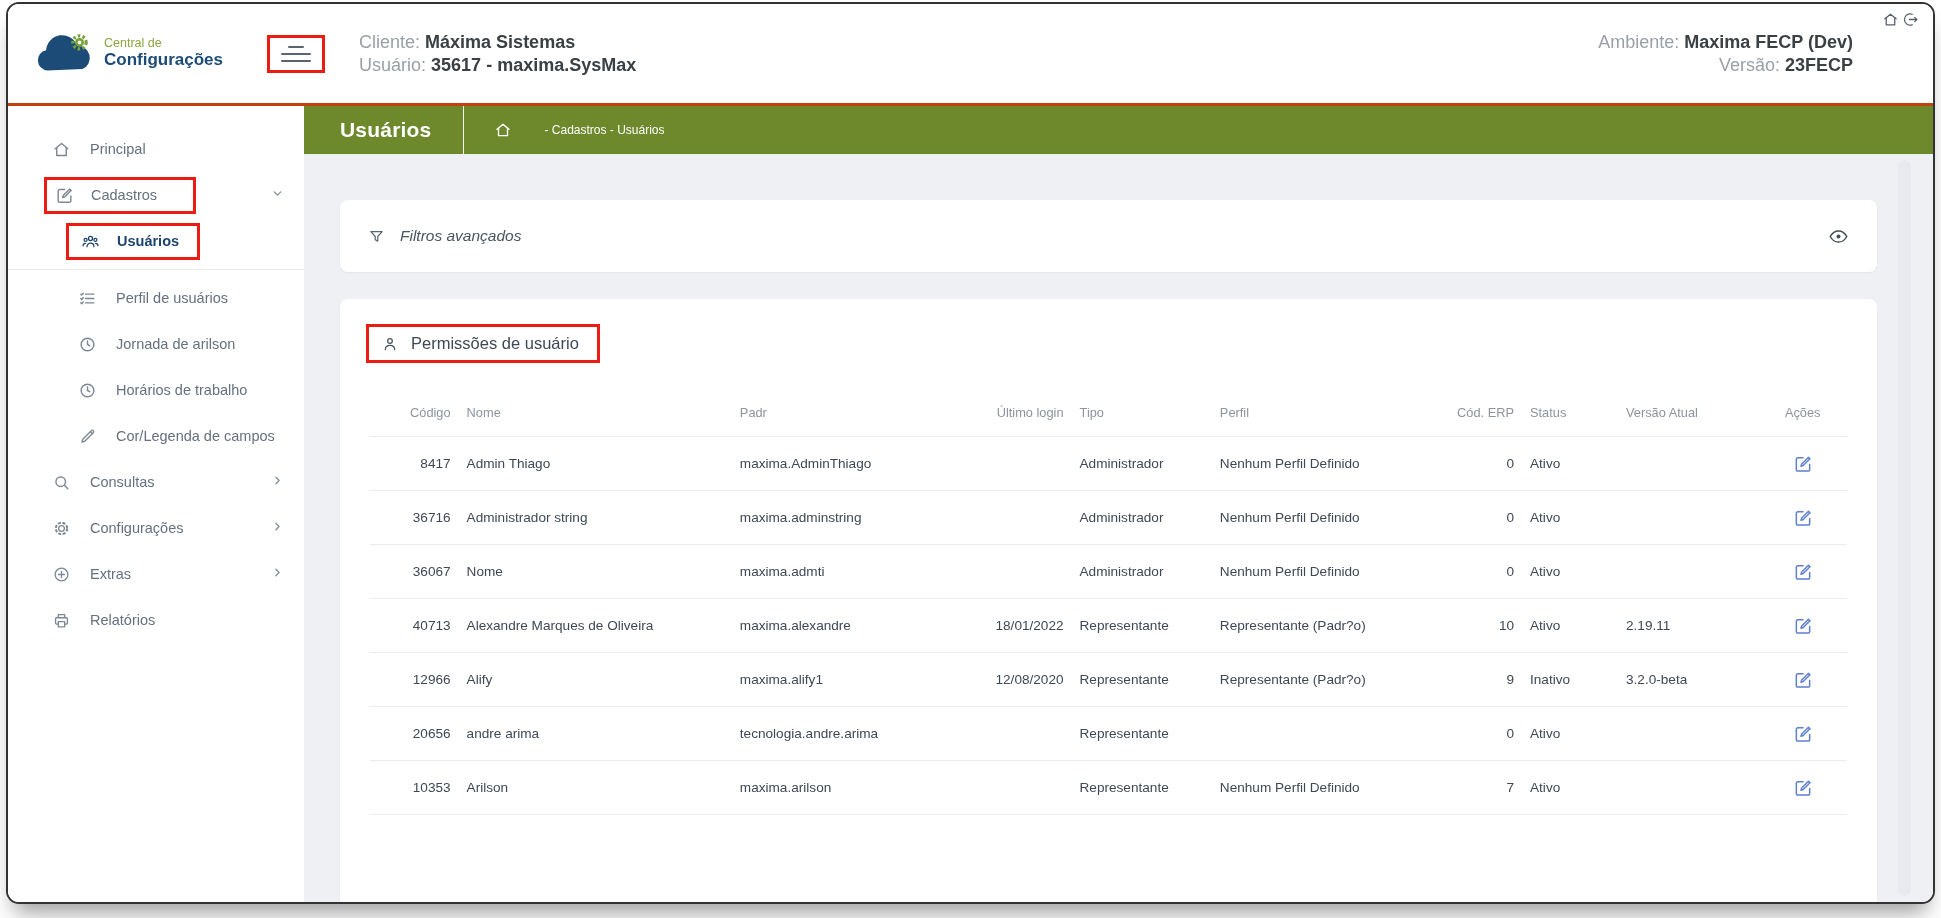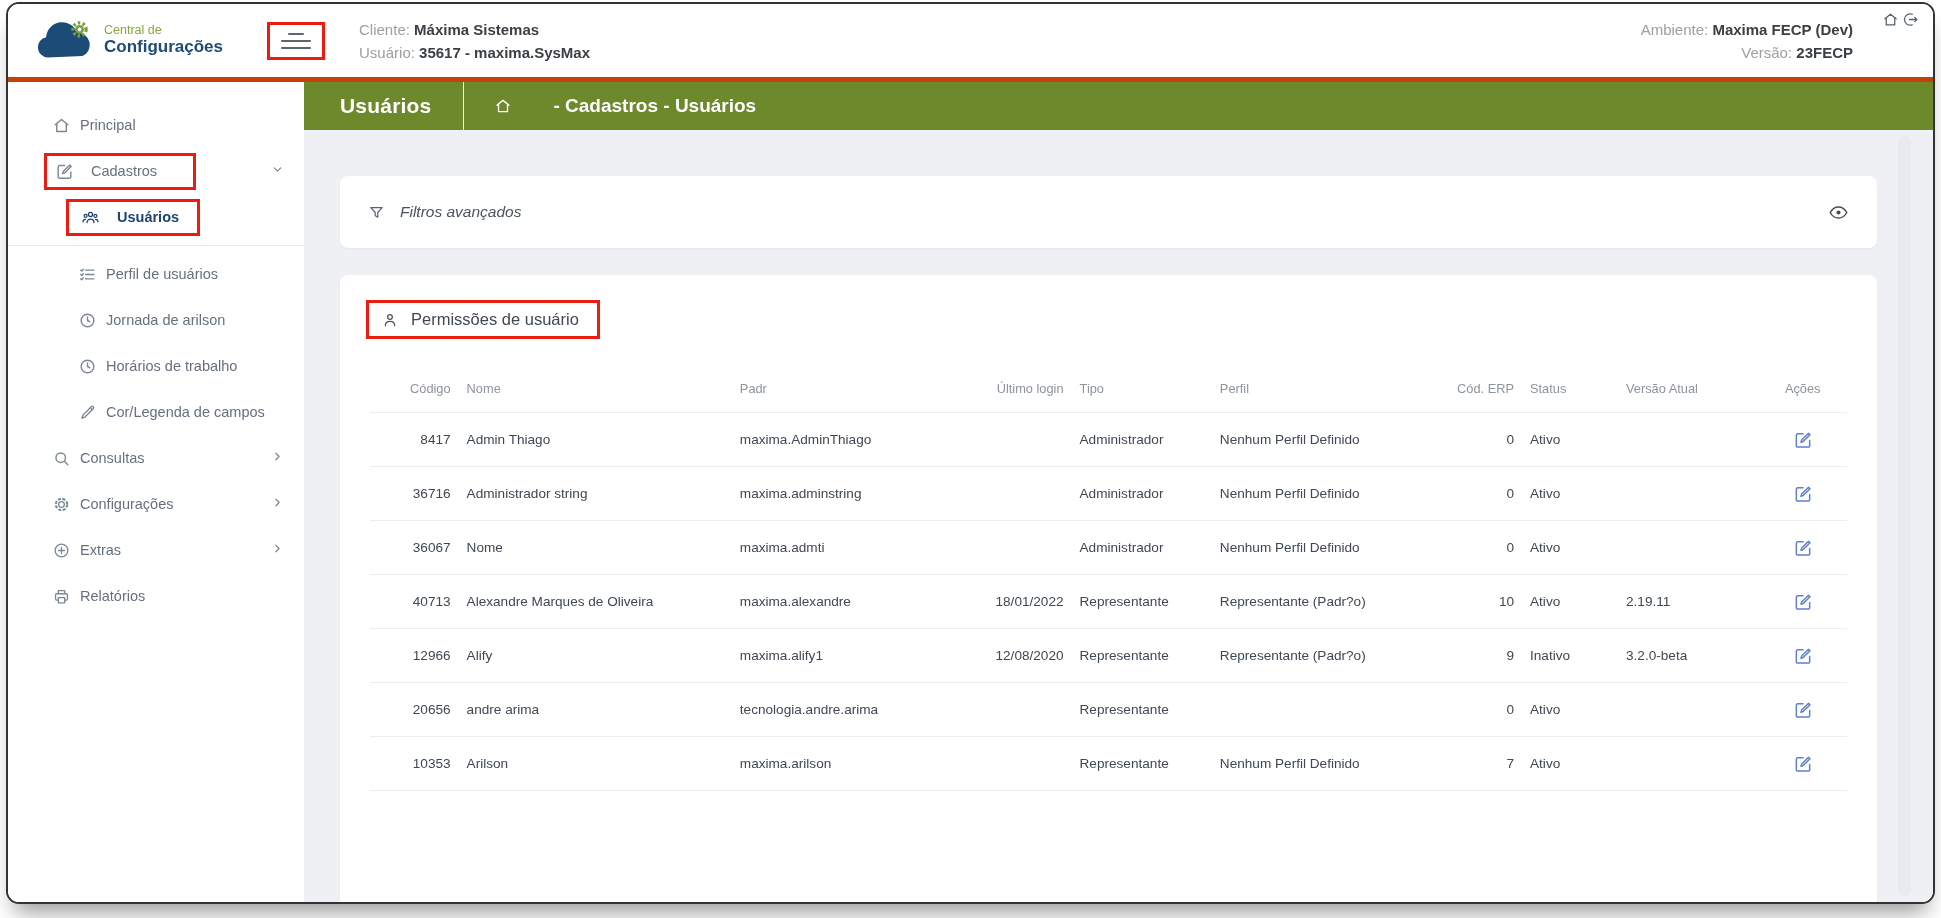--- a/index.html
+++ b/index.html
@@ -4,58 +4,58 @@
 <style>
   * { margin:0; padding:0; box-sizing:border-box; }
   html,body { width:1941px; height:918px; background:#fff; font-family:"Liberation Sans", sans-serif; }
   .frame {
     position:absolute; left:6px; top:2px; right:6px; bottom:14px;
     border:2px solid #333; border-radius:13px; overflow:hidden; background:#fff;
     box-shadow:0 16px 22px -8px rgba(0,0,0,.4);
     display:flex; flex-direction:column;
   }
   
-  .topbar { height:78px; background:#fff; display:flex; align-items:center; padding:4px 26px; position:relative; border-bottom:5px solid #c2410c; flex:0 0 auto; }
+  .topbar { height:102px; background:#fff; display:flex; align-items:center; padding:4px 26px; position:relative; border-bottom:3px solid #c2410c; flex:0 0 auto; }
   .logo { display:flex; align-items:center; gap:8px; }
   .logo-text { line-height:1.1; }
   .logo-text .l1 { font-size:12.5px; color:#8aa63e; }
   .logo-text .l2 { font-size:17px; font-weight:bold; color:#1c4b78; }
   .hamburger-box { margin-left:44px; width:58px; height:38px; border:3px solid #ec1c12; display:flex; flex-direction:column; justify-content:center; align-items:center; gap:5px; cursor:pointer; background:#fff; }
   .hamburger-box .bar { height:2px; background:#5a6570; border-radius:1px; }
   .hamburger-box .bar.short { width:16px; }
   .hamburger-box .bar.long { width:30px; }
-  .hinfo { margin-left:34px; font-size:15px; line-height:23px; color:#9aa0a6; }
+  .hinfo { margin-left:34px; font-size:18px; line-height:23px; color:#9aa0a6; }
   .hinfo b { color:#3b4045; font-weight:bold; }
   .hinfo.right { margin-left:auto; text-align:right; margin-right:54px; }
   .corner-icons { position:absolute; top:7px; right:14px; display:flex; gap:3px; color:#55606b; }
   .corner-icons svg { width:17px; height:17px; cursor:pointer; }
   
   .bodyrow { flex:1; display:flex; min-height:0; }
   .sidebar { width:296px; background:#fff; padding-top:20px; flex:0 0 auto; }
-  .side-item { display:flex; align-items:center; height:46px; padding:0 20px 0 44px; color:#66707e; font-size:14.5px; gap:9px; cursor:pointer; }
+  .side-item { display:flex; align-items:center; height:46px; padding:0 20px 0 44px; color:#66707e; font-size:14.5px; gap:19px; cursor:pointer; }
   .side-item svg { width:19px; height:19px; flex:0 0 auto; color:#7d8894; }
   .side-item .lbl { white-space:nowrap; }
   .side-item .chev { margin-left:auto; color:#9aa3ad; }
   .side-item .chev svg { width:13px; height:13px; }
   .side-item.sub { padding-left:70px; }
   .side-item.tall { height:62px; }
   .side-item.tall .lbl { white-space:normal; max-width:132px; line-height:1.35; }
   .side-item.active, .side-item.active svg { color:#1d4370; font-weight:600; }
   .rbx { display:flex; align-items:center; gap:17px; border:3px solid #ec1c12; }
   .rbx-cadastros { padding:6px 36px 6px 8px; margin-left:-8px; }
   .rbx-usuarios { padding:6px 18px 6px 12px; margin-left:-12px; }
   .side-divider { height:1px; background:#e7e9ec; margin:5px 0; }
   
   .main { flex:1; background:#eef0f3; display:flex; flex-direction:column; position:relative; min-width:0; }
   .greenbar { height:48px; background:#6d892c; display:flex; align-items:center; color:#fff; padding-left:36px; flex:0 0 auto; }
   .greenbar .title { font-size:21px; font-weight:bold; letter-spacing:.2px; }
   .greenbar .vdiv { width:1px; align-self:stretch; background:rgba(255,255,255,.9); margin-left:32px; }
   .greenbar .home { margin-left:30px; display:flex; }
   .greenbar .home svg { width:18px; height:18px; }
-  .greenbar .crumb { margin-left:41px; font-size:19px;font-weight:bold; }
+  .greenbar .crumb { margin-left:32px; font-size:12px; }
   .content { flex:1; padding:46px 56px 0 36px; position:relative; min-height:0; }
   .card { background:#fff; border-radius:8px; box-shadow:0 1px 2px rgba(40,50,60,.05); }
   .filters-card { height:72px; display:flex; align-items:center; padding:0 28px; margin-bottom:27px; color:#4b555f; }
   .filters-card .ficon { color:#5a646e; display:flex; }
   .filters-card .ficon svg { width:17px; height:17px; }
   .filters-card .ftitle { margin-left:15px; font-size:15.5px;font-style:italic; }
   .filters-card .eye { margin-left:auto; color:#454f59; display:flex; cursor:pointer; }
   .filters-card .eye svg { width:21px; height:21px; }
   .panel-card { height:638px; padding:25px 30px 0; overflow:hidden; }
   .panel-head { display:inline-flex; align-items:center; gap:12px; border:3px solid #ec1c12; padding:7px 18px 7px 12px; margin-left:-4px; color:#3f4854; }

